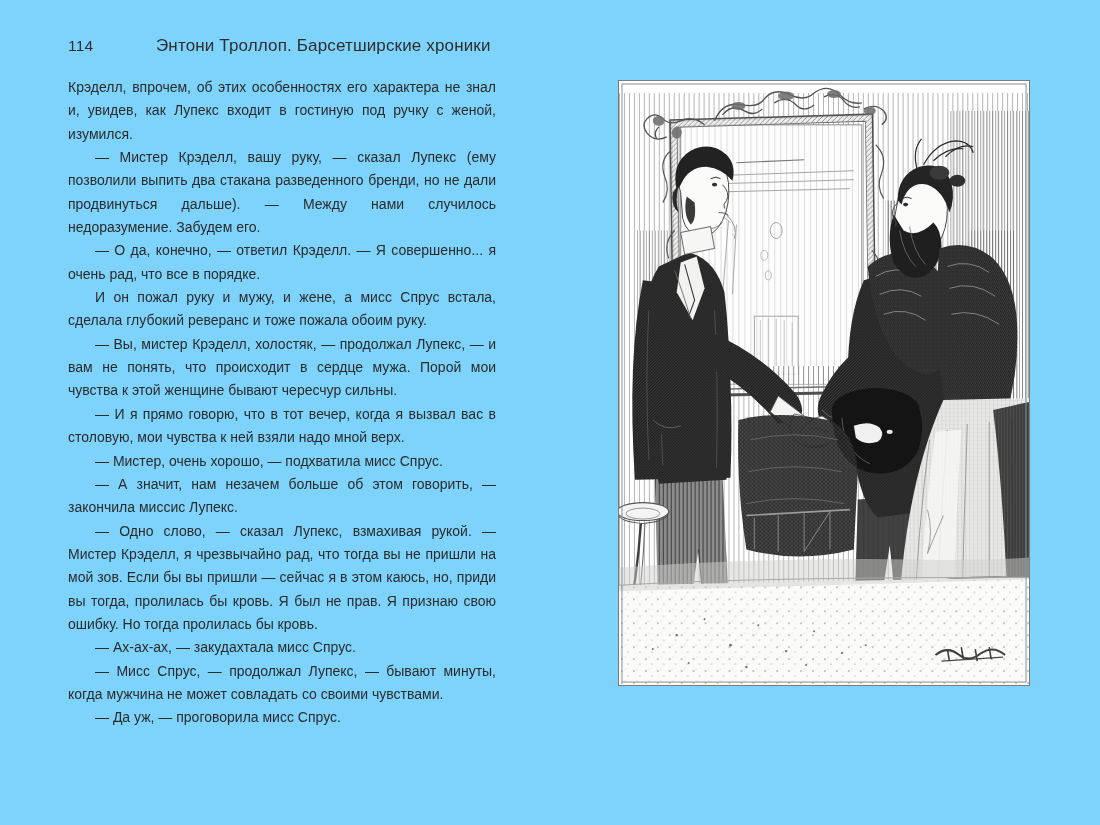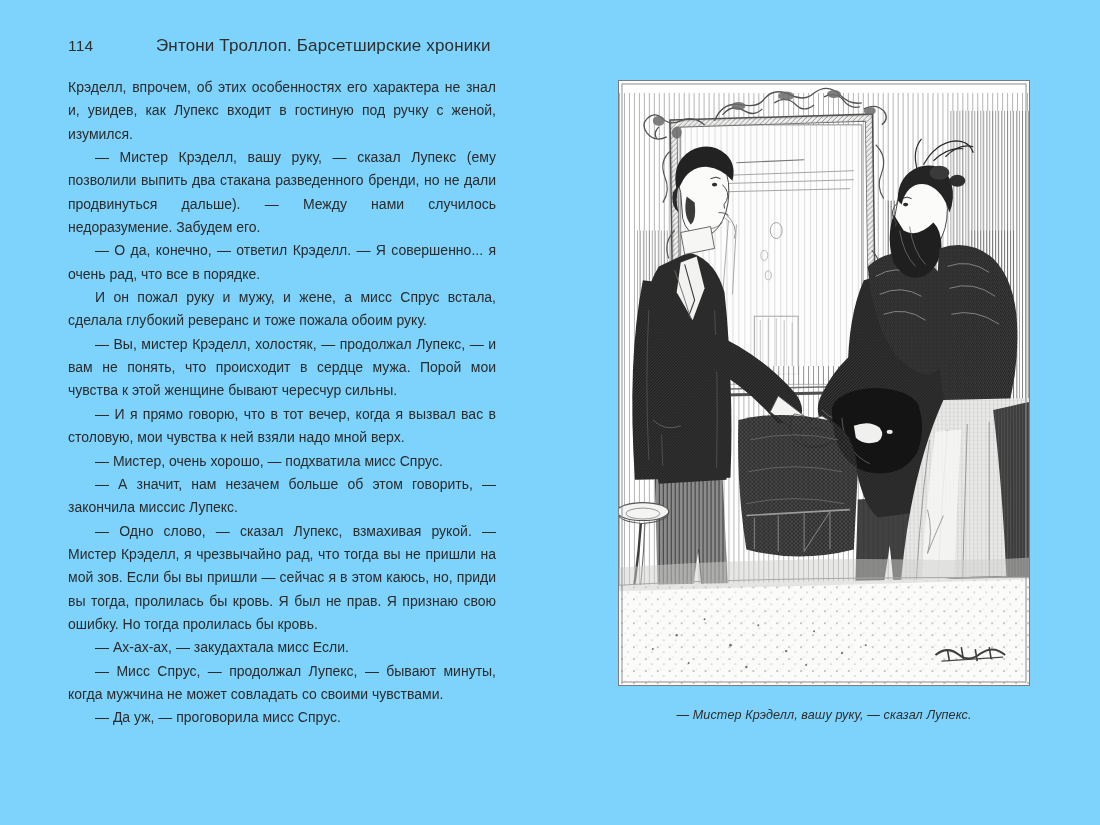--- a/index.html
+++ b/index.html
@@ -102,21 +102,21 @@
   <div class="textcol">
     <p class="noind">Крэделл, впрочем, об этих особенностях его характера не знал и, увидев, как Лупекс входит в гостиную под ручку с женой, изумился.</p>
     <p class="ind">— Мистер Крэделл, вашу руку, — сказал Лупекс (ему позволили выпить два стакана разведенного бренди, но не дали продвинуться дальше). — Между нами случилось недоразумение. Забудем его.</p>
     <p class="ind">— О да, конечно, — ответил Крэделл. — Я совершенно... я очень рад, что все в порядке.</p>
     <p class="ind">И он пожал руку и мужу, и жене, а мисс Спрус встала, сделала глубокий реверанс и тоже пожала обоим руку.</p>
     <p class="ind">— Вы, мистер Крэделл, холостяк, — продолжал Лупекс, — и вам не понять, что происходит в сердце мужа. Порой мои чувства к этой женщине бывают чересчур сильны.</p>
     <p class="ind">— И я прямо говорю, что в тот вечер, когда я вызвал вас в столовую, мои чувства к ней взяли надо мной верх.</p>
     <p class="ind">— Мистер, очень хорошо, — подхватила мисс Спрус.</p>
     <p class="ind">— А значит, нам незачем больше об этом говорить, — закончила миссис Лупекс.</p>
     <p class="ind">— Одно слово, — сказал Лупекс, взмахивая рукой. — Мистер Крэделл, я чрезвычайно рад, что тогда вы не пришли на мой зов. Если бы вы пришли — сейчас я в этом каюсь, но, приди вы тогда, пролилась бы кровь. Я был не прав. Я признаю свою ошибку. Но тогда пролилась бы кровь.</p>
-    <p class="ind">— Ах-ах-ах, — закудахтала мисс Если.</p>
+    <p class="ind">— Ах-ах-ах, — закудахтала мисс Спрус.</p>
     <p class="ind">— Мисс Спрус, — продолжал Лупекс, — бывают минуты, когда мужчина не может совладать со своими чувствами.</p>
     <p class="ind">— Да уж, — проговорила мисс Спрус.</p>
 
   </div>
 
   <div class="illo-wrap">
     <div class="illo-frame">
       <svg class="illo-svg" viewBox="0 0 412 606" preserveAspectRatio="none">
         <defs>
 
@@ -391,16 +391,15 @@
 
         <g opacity="0.85">
           <path d="M318 576 Q330 566 342 576 Q352 584 364 574 Q376 566 388 576" stroke="#1f1f1f" stroke-width="2" fill="none"></path>
           <path d="M324 582 L386 578" stroke="#2a2a2a" stroke-width="1.4"></path>
           <path d="M330 570 L332 582 M344 568 L346 580 M358 570 L360 582 M372 568 L374 580" stroke="#1f1f1f" stroke-width="1.6"></path>
         </g>
 
         <rect x="3" y="3" width="406" height="600" fill="none" stroke="#8f8f8f" stroke-width="1"></rect>
       </svg>
     </div>
-    <div class="illo-caption">— Мистер Крэделл, вашу руку, — сказал Лупекс.</div>
   </div>
 
 </div>
 
 </body></html>

